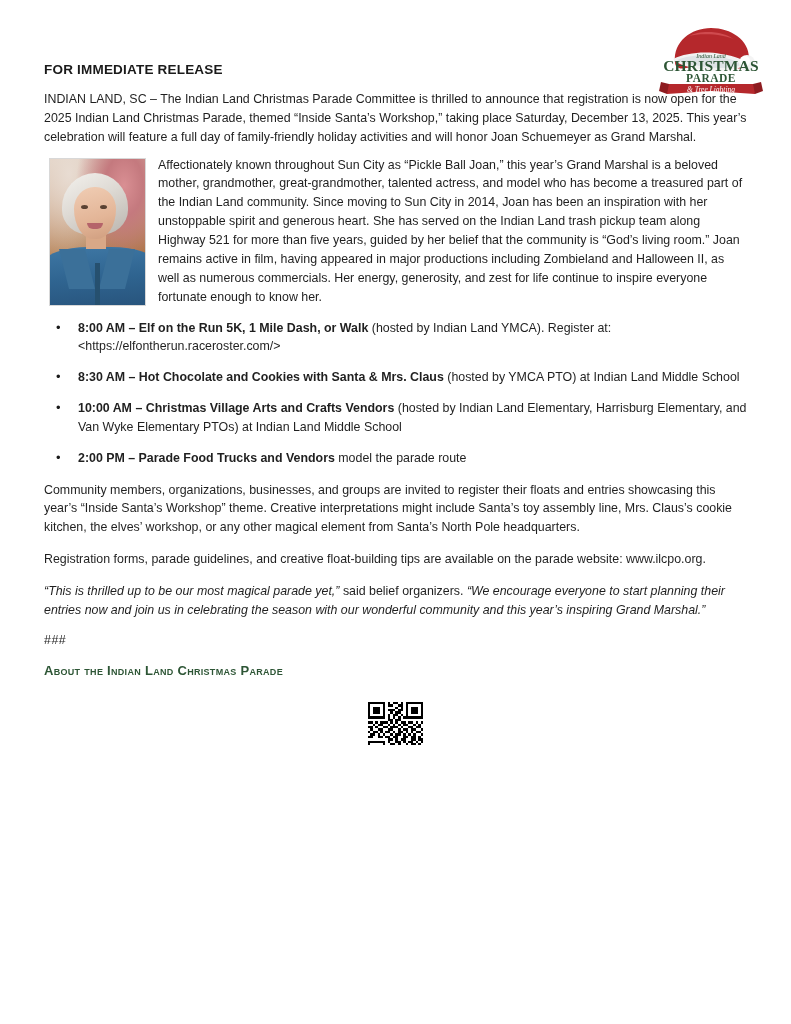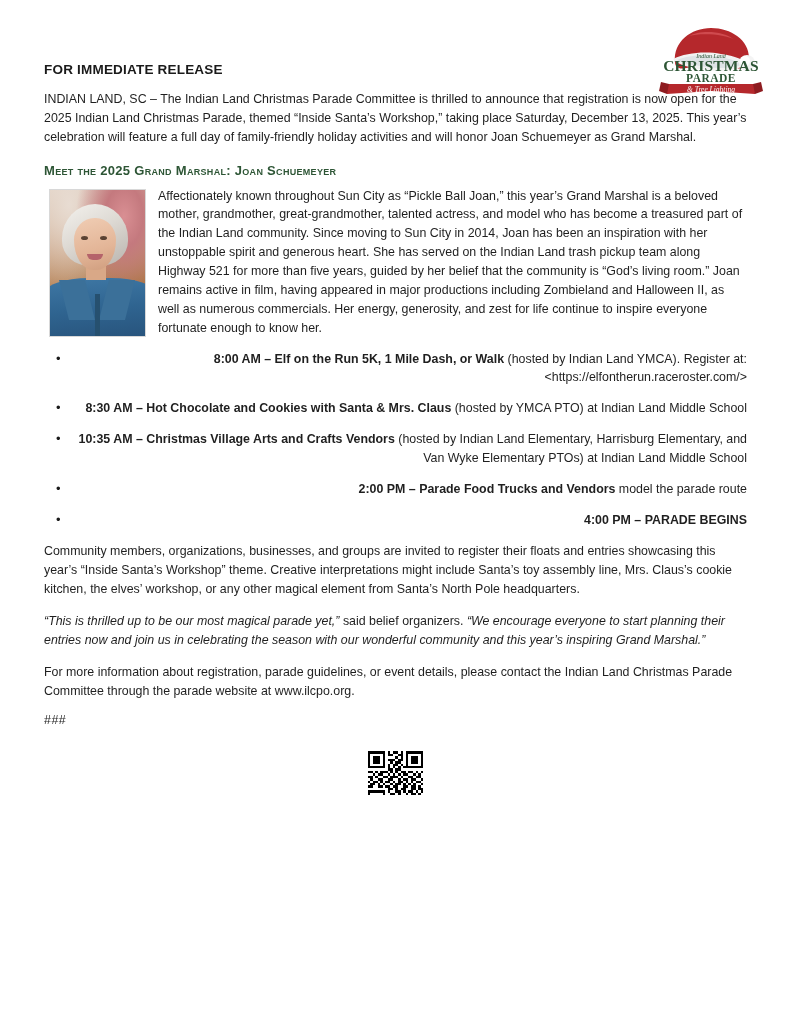--- a/index.html
+++ b/index.html
@@ -143,21 +143,20 @@
     line-height: 1.525;
     color: #1f1f1f;
     margin: 0;
   }
 
   
   ul.schedule {
     margin: 9px 0 12px 0;
     padding: 0;
     list-style: none;
-    text-align: right;
   }
   ul.schedule li {
     position: relative;
     padding-left: 34px;
     margin-bottom: 12px;
     font-size: 12.4px;
     line-height: 1.52;
     color: #1f1f1f;
   }
   ul.schedule li::before {
@@ -223,21 +222,20 @@
       <path d="M102 60 L94 62 L96 72 L104 69 Z" fill="#8e1c20"></path>
       <text x="52" y="70" text-anchor="middle" font-family="'Liberation Serif', serif" font-size="7.5" font-style="italic" fill="#ffffff">&amp; Tree Lighting</text>
     </svg>
   </div>
 
   <div class="release-label">FOR IMMEDIATE RELEASE</div>
 
 
   <p class="body">INDIAN LAND, SC – The Indian Land Christmas Parade Committee is thrilled to announce that registration is now open for the 2025 Indian Land Christmas Parade, themed “Inside Santa’s Workshop,” taking place Saturday, December 13, 2025. This year’s celebration will feature a full day of family-friendly holiday activities and will honor Joan Schuemeyer as Grand Marshal.</p>
 
-  <div class="section-heading">Meet the 2025 Grand Marshal: Joan Schuemeyer</div>
 
   <div class="bio-block">
     <div class="photo">
       <div class="bg"></div>
       <div class="shirt"></div>
       <div class="neck"></div>
       <div class="collar-l"></div>
       <div class="collar-r"></div>
       <div class="placket"></div>
       <div class="hair"></div>
@@ -247,33 +245,33 @@
       <div class="mouth"></div>
     </div>
     <p class="bio-text">Affectionately known throughout Sun City as “Pickle Ball Joan,” this year’s Grand Marshal is a beloved mother, grandmother, great-grandmother, talented actress, and model who has become a treasured part of the Indian Land community. Since moving to Sun City in 2014, Joan has been an inspiration with her unstoppable spirit and generous heart. She has served on the Indian Land trash pickup team along Highway 521 for more than five years, guided by her belief that the community is “God’s living room.” Joan remains active in film, having appeared in major productions including Zombieland and Halloween II, as well as numerous commercials. Her energy, generosity, and zest for life continue to inspire everyone fortunate enough to know her.</p>
     <div style="clear:both"></div>
   </div>
 
 
   <ul class="schedule" id="schedule-list">
       <li><b>8:00 AM – Elf on the Run 5K, 1 Mile Dash, or Walk</b><span> (hosted by Indian Land YMCA). Register at: &lt;https://elfontherun.raceroster.com/&gt;</span></li>
       <li><b>8:30 AM – Hot Chocolate and Cookies with Santa &amp; Mrs. Claus</b><span> (hosted by YMCA PTO) at Indian Land Middle School</span></li>
-      <li><b>10:35 AM – Christmas Village Arts and Crafts Vendors</b><span> (hosted by Indian Land Elementary, Harrisburg Elementary, and Van Wyke Elementary PTOs) at Indian Land Middle School</span></li>
+      <li><b>10:00 AM – Christmas Village Arts and Crafts Vendors</b><span> (hosted by Indian Land Elementary, Harrisburg Elementary, and Van Wyke Elementary PTOs) at Indian Land Middle School</span></li>
       <li><b>2:00 PM – Parade Food Trucks and Vendors</b><span> model the parade route</span></li>
-      <li><b>4:00 PM – PARADE BEGINS</b><span></span></li>
     </ul>
 
   <p class="body">Community members, organizations, businesses, and groups are invited to register their floats and entries showcasing this year’s “Inside Santa’s Workshop” theme. Creative interpretations might include Santa’s toy assembly line, Mrs. Claus’s cookie kitchen, the elves’ workshop, or any other magical element from Santa’s North Pole headquarters.</p>
+  <p class="body">Registration forms, parade guidelines, and creative float-building tips are available on the parade website: www.ilcpo.org.</p>
 
   <p class="body italic"><span>“This is thrilled up to be our most magical parade yet,”</span><span class="roman"> said belief organizers. </span><span>“We encourage everyone to start planning their entries now and join us in celebrating the season with our wonderful community and this year’s inspiring Grand Marshal.”</span></p>
 
-  <p class="body">For more information about registration, parade guidelines, or event details, please contact the Indian Land Christmas Parade Committee through the parade website at www.ilcpo.org.</p>
 
   <div class="hash-line">###</div>
 
+  <div class="section-heading">About the Indian Land Christmas Parade</div>
 
   <div class="qr-wrap">
     <div class="qr" id="qr" style="grid-template-columns: repeat(22, 1fr); grid-template-rows: repeat(23, 1fr);">
         <i></i>
         <i></i>
         <i></i>
         <i></i>
         <i></i>
         <i></i>
         <i></i>

